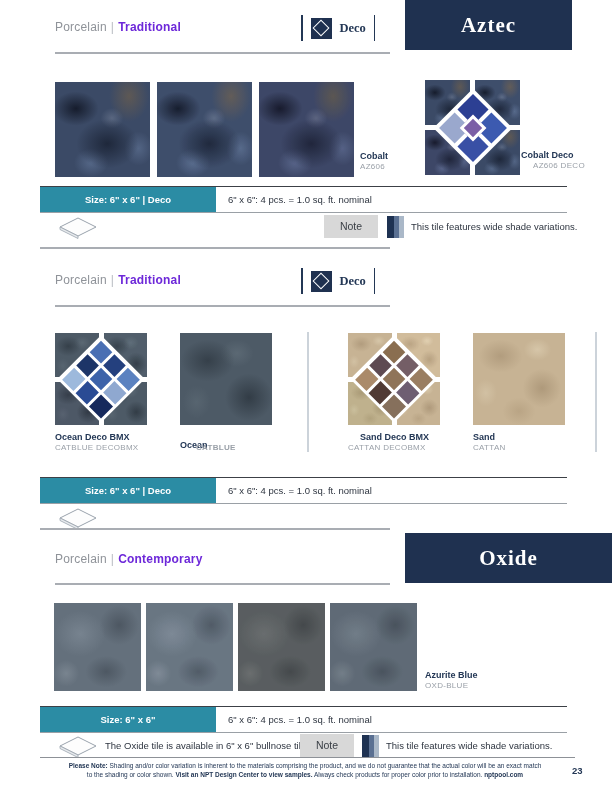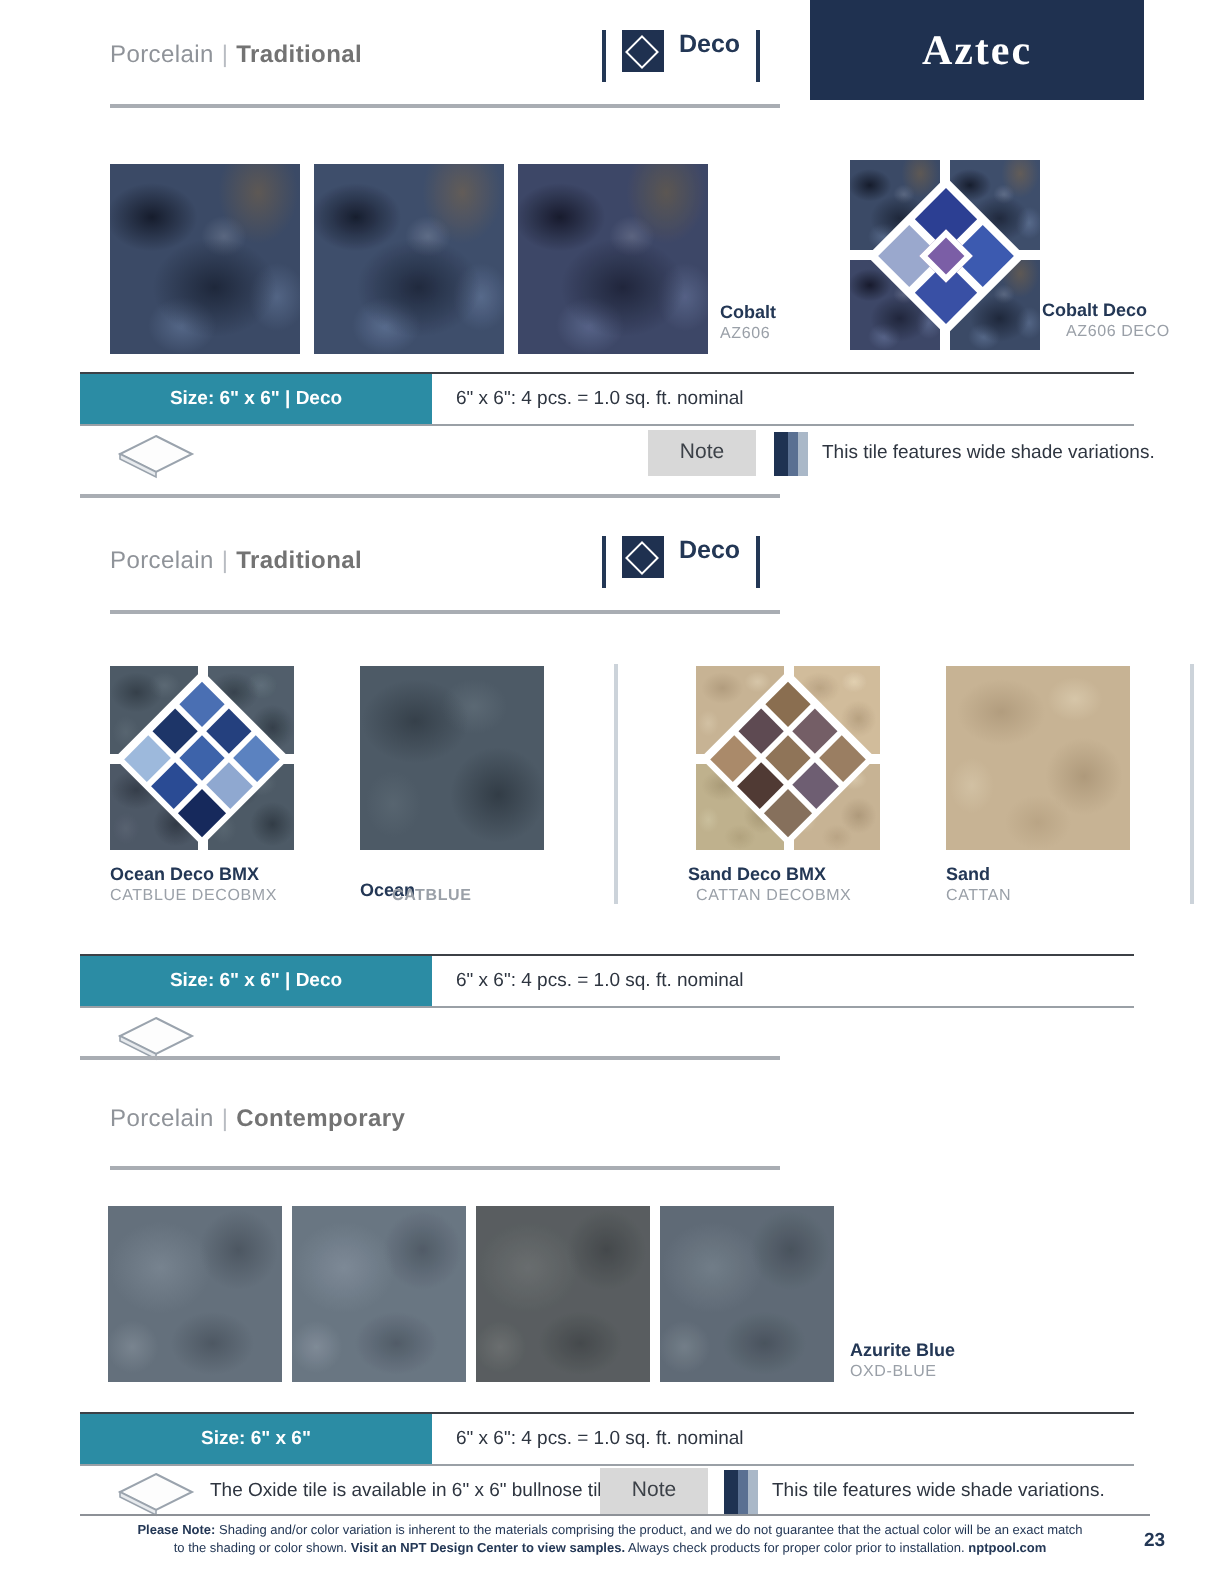--- a/index.html
+++ b/index.html
@@ -5,30 +5,30 @@
   * { margin:0; padding:0; box-sizing:border-box; }
   body { background:#e8e8e8; font-family:"Liberation Sans", sans-serif; }
   .page { position:relative; width:612px; height:792px; background:#ffffff; overflow:hidden;
           font-family:"Liberation Sans", sans-serif; margin:0 auto; }
   .abs { position:absolute; }
 
   
   .hdr { font-size:12px; letter-spacing:.2px; white-space:nowrap; }
   .hdr .cat { color:#8f9399; }
   .hdr .sep { color:#b8bcc2; padding:0 4px; }
-  .hdr .sty { color:#737373; font-weight:bold; }
+  .hdr .sty { color:#6d28d9; font-weight:bold; }
 
   .banner { background:#1f3150; color:#ffffff; font-family:"Liberation Serif", serif;
             font-weight:bold; font-size:21px; text-align:center; line-height:50px; letter-spacing:1px; }
 
   .hr  { background:#a9adb3; height:1.5px; }
   .vdiv{ background:#ccd3da; width:1.5px; }
 
   
-  .decobadge { display:flex; align-items:flex-start; gap:8px; height:26px; }
+  .decobadge { display:flex; align-items:center; gap:8px; height:26px;font-family:Liberation Serif, serif; }
   .dbar  { width:1.5px; height:26px; background:#233755; }
   .dicon { width:21px; height:21px; background:#1f3150; position:relative; }
   .dicon::after { content:""; position:absolute; left:50%; top:50%; width:10px; height:10px;
                   border:1.5px solid #fff; transform:translate(-50%,-50%) rotate(45deg); }
   .dlabel{ color:#233755; font-weight:bold; font-size:12.5px; }
 
   
   .tile { position:absolute; }
   .tex-cobalt { background-color:#3b4a66; background-image:
     radial-gradient(ellipse 40% 30% at 22% 28%, rgba(15,20,34,.85), transparent 60%),
@@ -217,21 +217,21 @@
         <div></div>
         <div></div>
       <div></div>
         <div></div>
         <div></div>
       <div></div>
         <div></div>
         <div></div>
     </div>
   </div>
-  <div class="abs namelbl" style="left:344px; top:432px;">Sand Deco BMX</div>
+  <div class="abs namelbl" style="left:360px; top:432px;">Sand Deco BMX</div>
   <div class="abs codelbl" style="left:348px; top:443px;">CATTAN DECOBMX</div>
 
   <div class="tile tex-sand" style="left:473px; top:333px; width:92px; height:92px;"></div>
   <div class="abs namelbl" style="left:473px; top:432px;">Sand</div>
   <div class="abs codelbl" style="left:473px; top:443px;">CATTAN</div>
 
   <div class="abs vdiv" style="left:595px; top:332px; height:120px;"></div>
 
   <div class="abs sizerow" style="left:40px; top:477px; width:527px; height:27px;">
     <div class="abs sizebar" style="left:0; top:0; width:176px; height:24.5px;">Size:  6" x 6" | Deco</div>
@@ -239,20 +239,21 @@
   </div>
   <svg class="abs" style="left:58px; top:507px;" width="40" height="24" viewBox="0 0 40 24">
     <polygon points="20,2 38,11 20,20 2,11" fill="#fdfdfd" stroke="#9aa3ad" stroke-width="1"></polygon>
     <path d="M2,11 L2,13.5 L20,22.5 L20,20 Z" fill="#e8ebee" stroke="#9aa3ad" stroke-width="0.8"></path>
   </svg>
   <div class="abs hr" style="left:40px; top:528px; width:350px;"></div>
 
   <div class="abs hdr" style="left:55px; top:552px;">
     <span class="cat">Porcelain</span><span class="sep">|</span><span class="sty">Contemporary</span>
   </div>
+  <div class="abs banner" style="left:405px; top:533px; width:207px; height:50px;">Oxide</div>
   <div class="abs hr" style="left:55px; top:583px; width:335px;"></div>
 
   <div class="tile tex-azurite" style="left:54px; top:603px; width:87px; height:88px;"></div>
   <div class="tile tex-azurite b2" style="left:146px; top:603px; width:87px; height:88px;"></div>
   <div class="tile tex-azurite ox3" style="left:238px; top:603px; width:87px; height:88px;"></div>
   <div class="tile tex-azurite ox4" style="left:330px; top:603px; width:87px; height:88px;"></div>
   <div class="abs namelbl" style="left:425px; top:670px;">Azurite Blue</div>
   <div class="abs codelbl" style="left:425px; top:681px;">OXD-BLUE</div>
 
   <div class="abs sizerow" style="left:40px; top:706px; width:527px; height:27px;">

